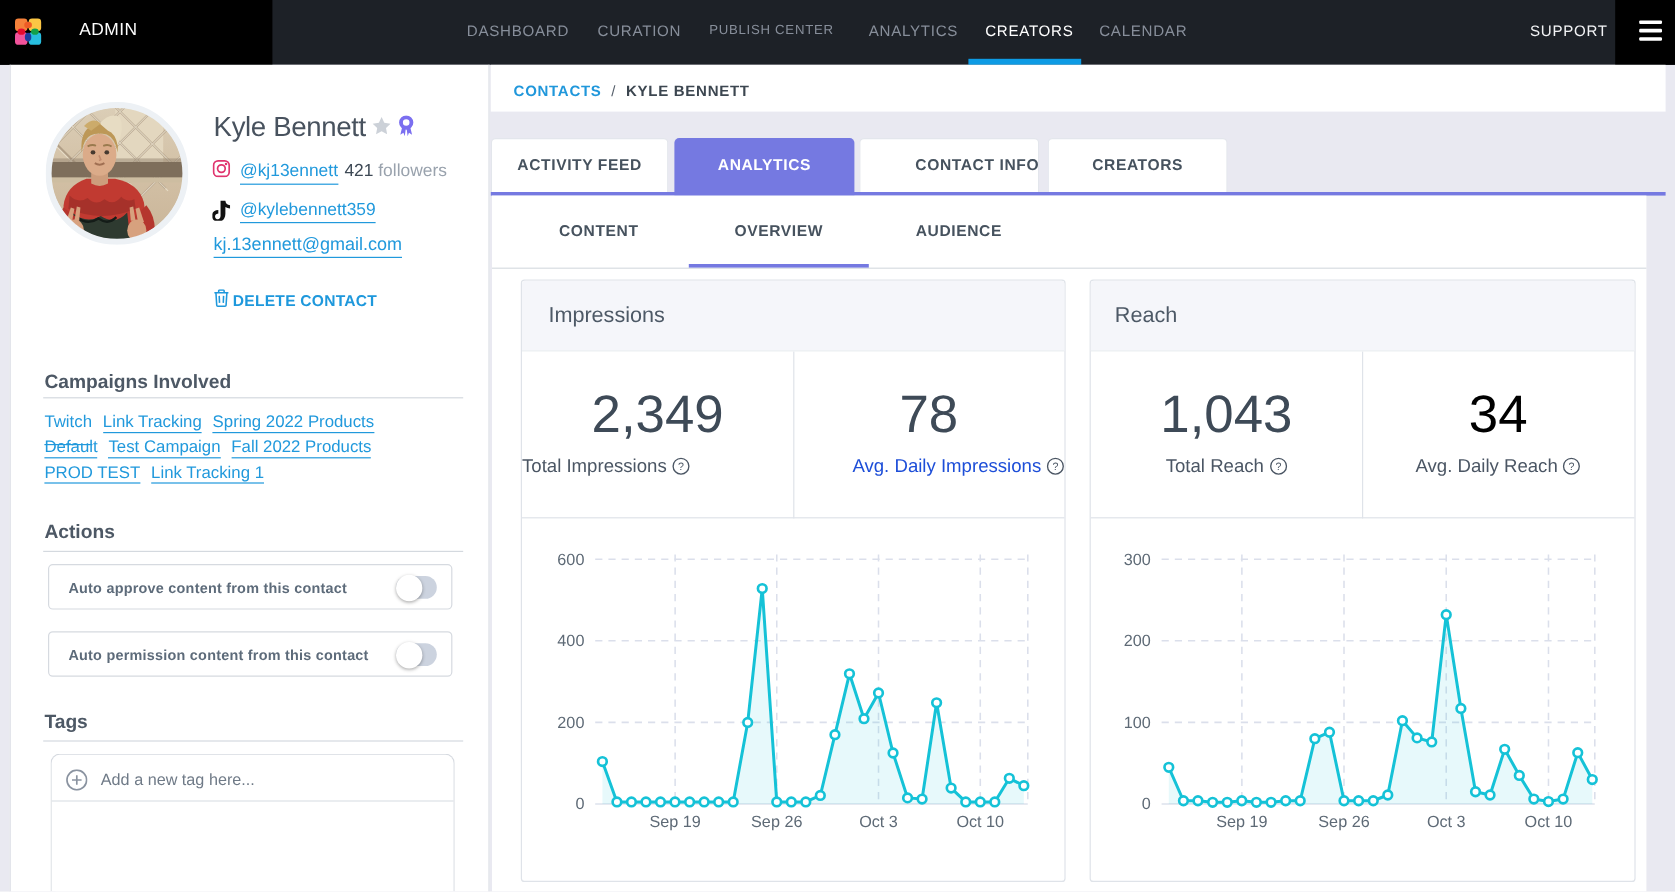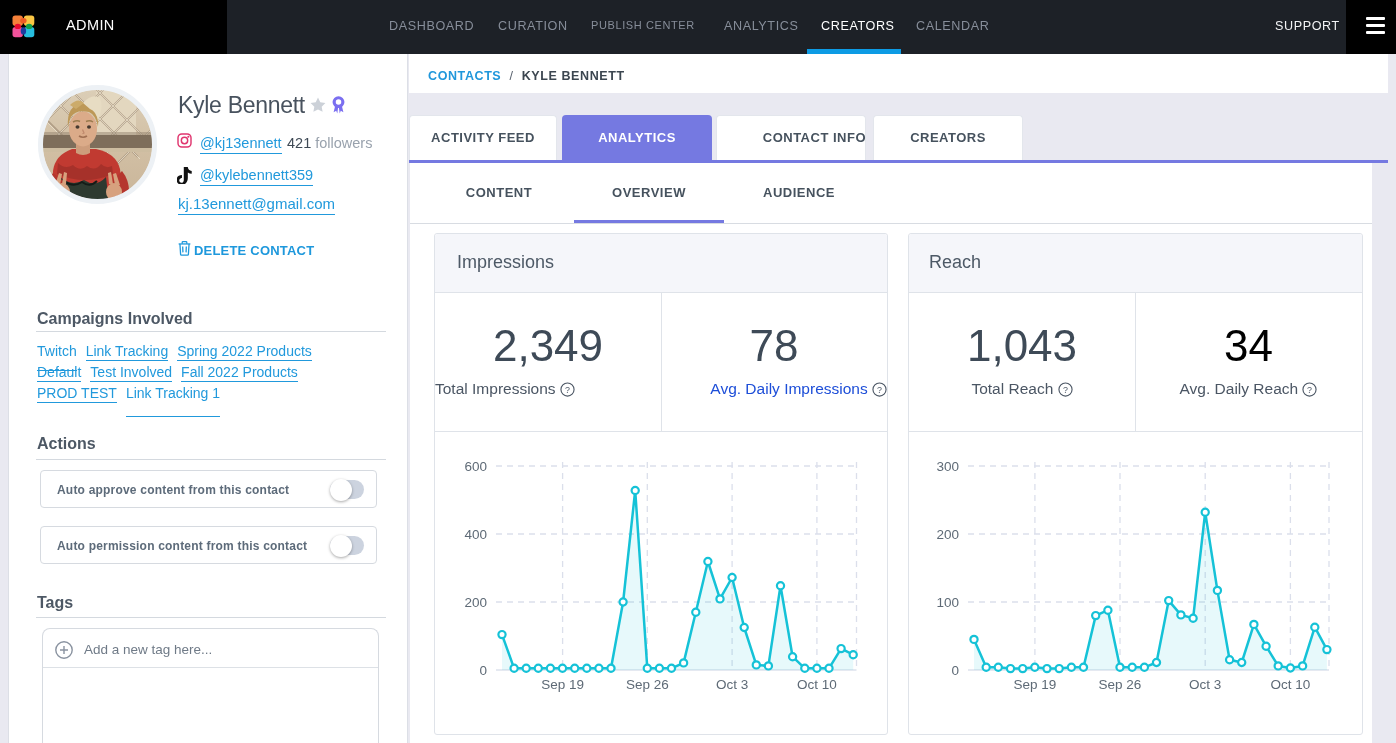--- a/index.html
+++ b/index.html
@@ -130,22 +130,22 @@
     <path d="M6.5 4 V2 q0-1 1-1 h5 q1 0 1 1 v2"></path>
     <path d="M3 4.5 l1 16 q0.1 1.3 1.4 1.3 h9.2 q1.3 0 1.4-1.3 l1-16"></path>
     <path d="M7.2 8.5 l0.4 9 M12.8 8.5 l-0.4 9"></path>
   </g>
 </svg>
 <div class="abs" style="left:194px;top:243px;font-size:13px;font-weight:700;letter-spacing:0.2px;color:#1e98dc;">DELETE CONTACT</div>
 
 <div class="abs" style="left:37px;top:310px;font-size:16px;font-weight:700;color:#4d5865;">Campaigns Involved</div>
 <div class="abs" style="left:36px;top:331px;width:350px;height:1px;background:#d4d9df;"></div>
 <div class="abs" style="left:37px;top:343px;font-size:14px;color:#2199dc;white-space:nowrap;"><span style="border-bottom:1.5px solid #2199dc;padding-bottom:11px;margin-right:9px;">Twitch</span><span style="border-bottom:1.5px solid #2199dc;padding-bottom:1px;margin-right:9px;">Link Tracking</span><span style="border-bottom:1.5px solid #2199dc;padding-bottom:1px;">Spring 2022 Products</span></div>
-<div class="abs" style="left:37px;top:364px;font-size:14px;color:#2199dc;white-space:nowrap;"><span style="border-bottom:1.5px solid #2199dc;padding-bottom:1px;margin-right:9px;">Default</span><span style="border-bottom:1.5px solid #2199dc;padding-bottom:1px;margin-right:9px;">Test Involved</span><span style="border-bottom:1.5px solid #2199dc;padding-bottom:1px;">Fall 2022 Products</span></div>
-<div class="abs" style="left:37px;top:385px;font-size:14px;color:#2199dc;white-space:nowrap;"><span style="border-bottom:1.5px solid #2199dc;padding-bottom:1px;margin-right:9px;">PROD TEST</span><span style="border-bottom:1.5px solid #2199dc;padding-bottom:15px;">Link Tracking 1</span></div>
+<div class="abs" style="left:37px;top:364px;font-size:14px;color:#2199dc;white-space:nowrap;"><span style="border-bottom:1.5px solid #2199dc;padding-bottom:1px;margin-right:9px;">Default</span><span style="border-bottom:1.5px solid #2199dc;padding-bottom:1px;margin-right:9px;">Test Campaign</span><span style="border-bottom:1.5px solid #2199dc;padding-bottom:1px;">Fall 2022 Products</span></div>
+<div class="abs" style="left:37px;top:385px;font-size:14px;color:#2199dc;white-space:nowrap;"><span style="border-bottom:1.5px solid #2199dc;padding-bottom:1px;margin-right:9px;">PROD TEST</span><span style="border-bottom:1.5px solid #2199dc;padding-bottom:1px;">Link Tracking 1</span></div>
 
 <div class="abs" style="left:37px;top:435px;font-size:16px;font-weight:700;color:#4d5865;">Actions</div>
 <div class="abs" style="left:36px;top:459px;width:350px;height:1px;background:#d4d9df;"></div>
 
 <div class="abs" style="left:40px;top:470px;width:337px;height:38px;background:#fff;border:1px solid #d6dae0;border-radius:4px;"></div>
 <div class="abs" style="left:57px;top:483px;font-size:12px;font-weight:700;letter-spacing:0.2px;color:#5d6b7a;">Auto approve content from this contact</div>
 <div class="abs" style="left:330px;top:480px;width:34px;height:19px;background:#ccd3df;border-radius:10px;"></div>
 <div class="abs" style="left:330px;top:478.5px;width:22px;height:22px;background:#fff;border-radius:50%;box-shadow:0 1px 3px rgba(0,0,0,0.35);"></div>
 
 <div class="abs" style="left:40px;top:526px;width:337px;height:38px;background:#fff;border:1px solid #d6dae0;border-radius:4px;"></div>

